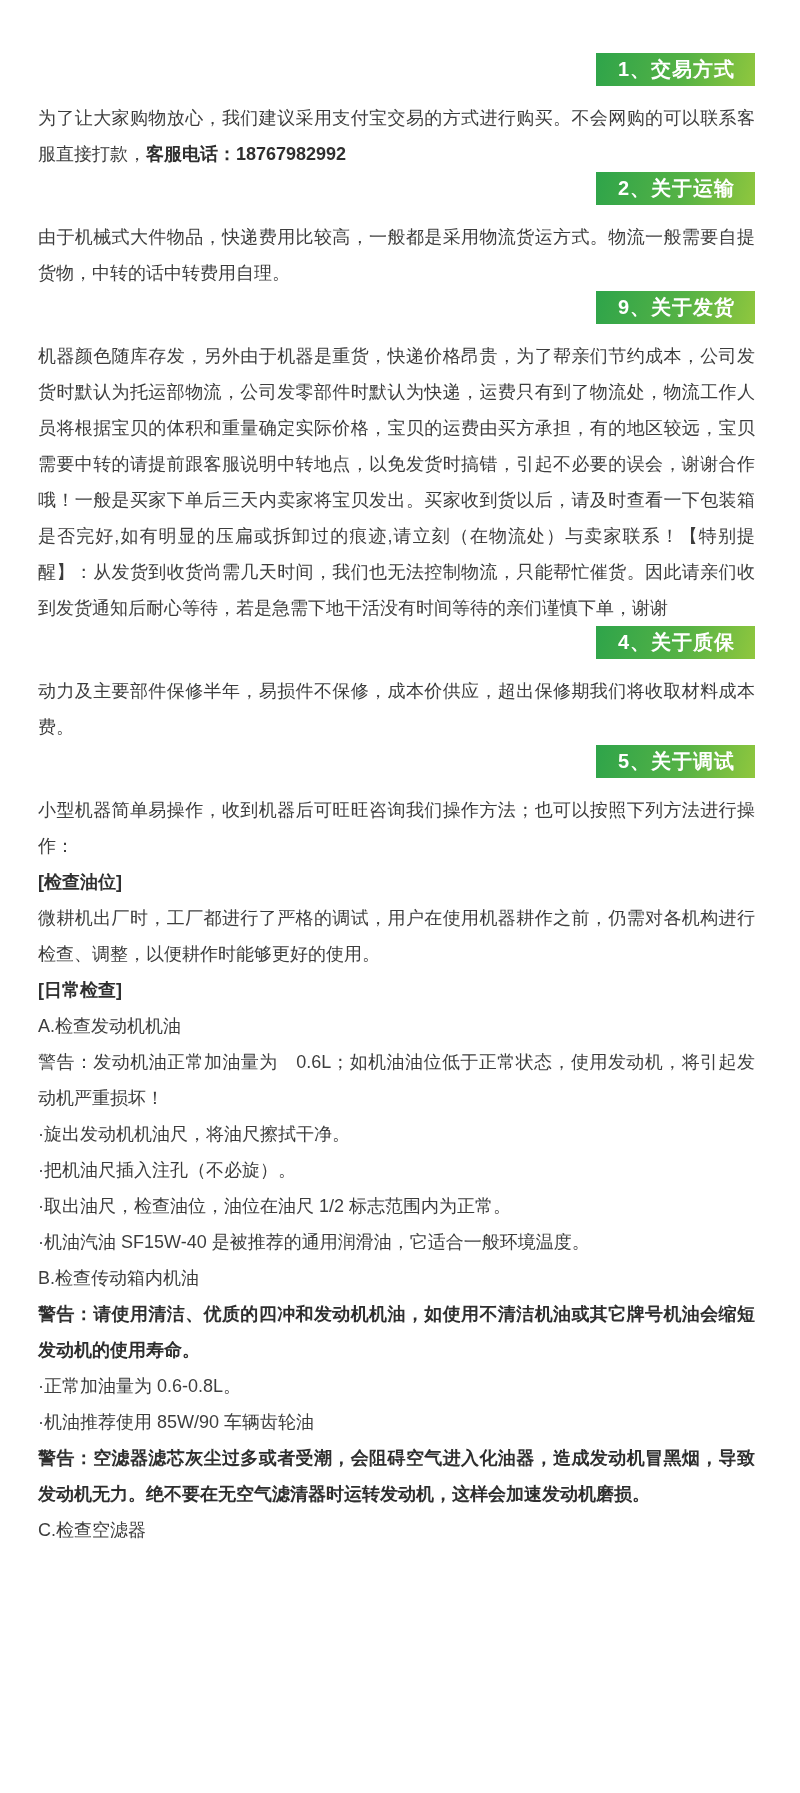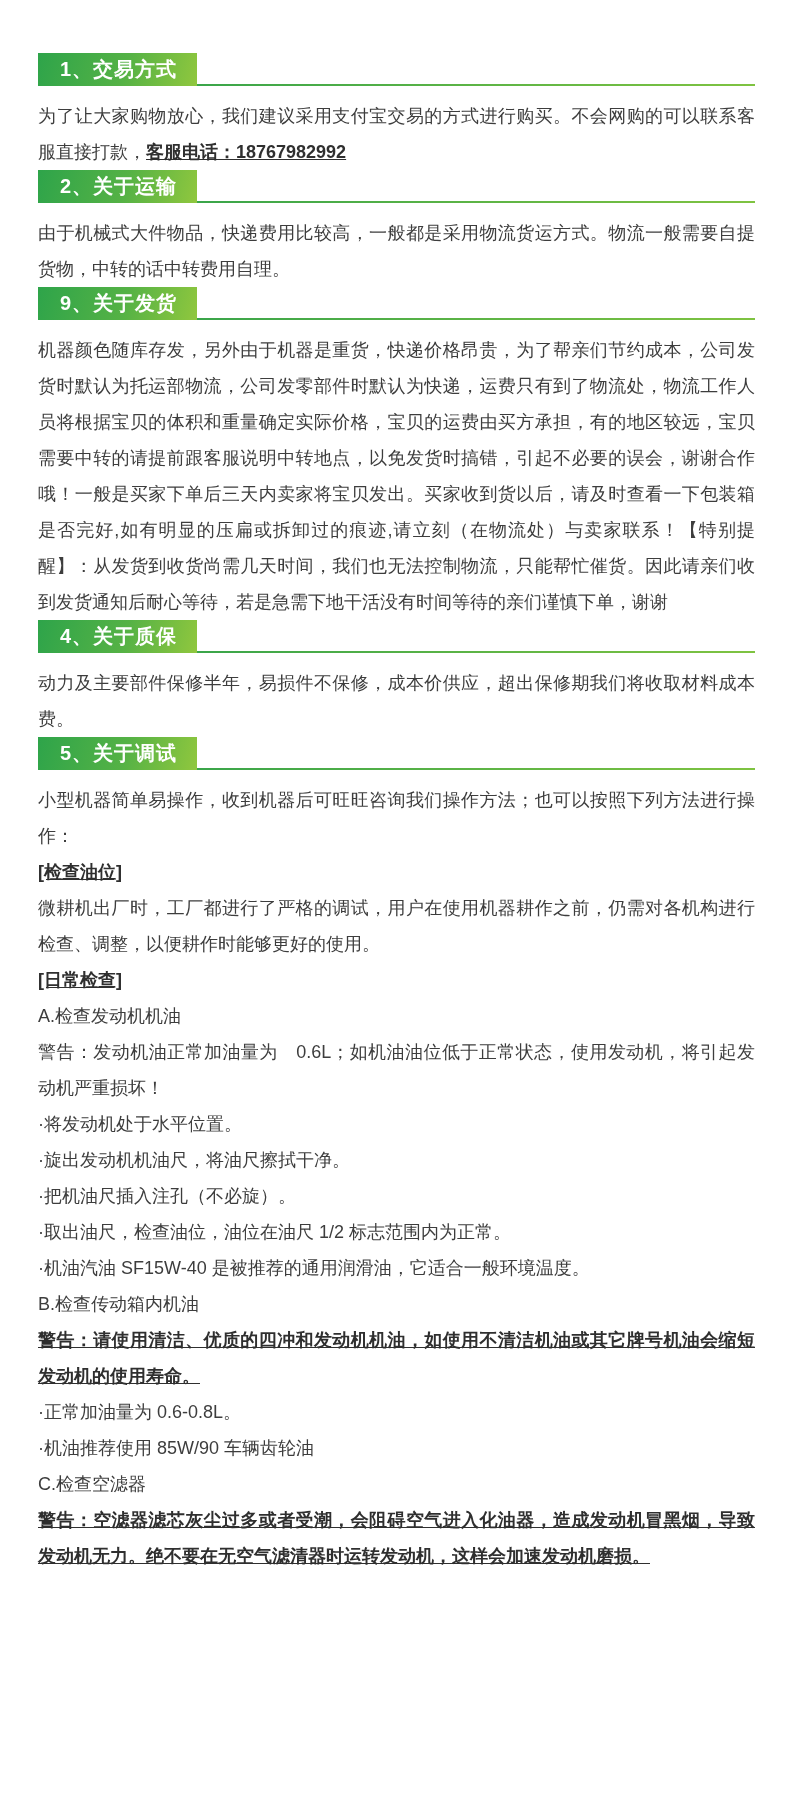--- a/index.html
+++ b/index.html
@@ -16,20 +16,21 @@
   .page {
     box-sizing: border-box;
     width: 800px;
     padding: 53px 45px 30px 38px;
   }
   .section { }
   .section:first-child { margin-top: 0; }
   .header-row {
     display: flex;
     align-items: flex-end;
+    flex-direction: column;
   }
   .badge {
     flex: 0 0 auto;
     background: linear-gradient(105deg, #2ea44a 0%, #55b245 55%, #90c73e 100%);
     color: #ffffff;
     font-size: 20px;
     font-weight: bold;
     letter-spacing: 1px;
     padding: 5px 20px 6px 22px;
     line-height: 22px;
@@ -40,21 +41,21 @@
     background: linear-gradient(to right, #3aa54a, #7fc341);
   }
   .body {
     padding-top: 12px;
     font-size: 18px;
     line-height: 36px;
     color: #3d3d3d;
     text-align: justify;
   }
   .body p { margin: 0; }
-  .bold { font-weight: bold; color: #2f2f2f; text-decoration: underline; }
+  .bold { font-weight: bold; color: #2f2f2f; }
 </style>
 </head>
 <body>
 
 <div class="page">
   <div id="sections">
   <section class="section">
     <div class="header-row">
       <div class="badge">1、交易方式</div>
       <div class="rule"></div>
@@ -99,28 +100,27 @@
       <div class="badge">5、关于调试</div>
       <div class="rule"></div>
     </div>
     <div class="body">
           <p><span>小型机器简单易操作，收到机器后可旺旺咨询我们操作方法；也可以按照下列方法进行操作：</span></p>
           <p><span class="bold">[检查油位]</span></p>
           <p><span>微耕机出厂时，工厂都进行了严格的调试，用户在使用机器耕作之前，仍需对各机构进行检查、调整，以便耕作时能够更好的使用。</span></p>
           <p><span class="bold">[日常检查]</span></p>
           <p><span>A.检查发动机机油</span></p>
           <p><span>警告：发动机油正常加油量为　0.6L；如机油油位低于正常状态，使用发动机，将引起发动机严重损坏！</span></p>
-          <p><span>·将发动机处于水平位置。</span></p>
           <p><span>·旋出发动机机油尺，将油尺擦拭干净。</span></p>
           <p><span>·把机油尺插入注孔（不必旋）。</span></p>
           <p><span>·取出油尺，检查油位，油位在油尺 1/2 标志范围内为正常。</span></p>
           <p><span>·机油汽油 SF15W-40 是被推荐的通用润滑油，它适合一般环境温度。</span></p>
           <p><span>B.检查传动箱内机油</span></p>
           <p><span class="bold">警告：请使用清洁、优质的四冲和发动机机油，如使用不清洁机油或其它牌号机油会缩短发动机的使用寿命。</span></p>
           <p><span>·正常加油量为 0.6-0.8L。</span></p>
           <p><span>·机油推荐使用 85W/90 车辆齿轮油</span></p>
+          <p><span class="bold">警告：空滤器滤芯灰尘过多或者受潮，会阻碍空气进入化油器，造成发动机冒黑烟，导致发动机无力。绝不要在无空气滤清器时运转发动机，这样会加速发动机磨损。</span></p>
           <p><span>C.检查空滤器</span></p>
-          <p><span class="bold">警告：空滤器滤芯灰尘过多或者受潮，会阻碍空气进入化油器，造成发动机冒黑烟，导致发动机无力。绝不要在无空气滤清器时运转发动机，这样会加速发动机磨损。</span></p>
         </div>
   </section>
 
 </div>
 </div>
 
 </body></html>

